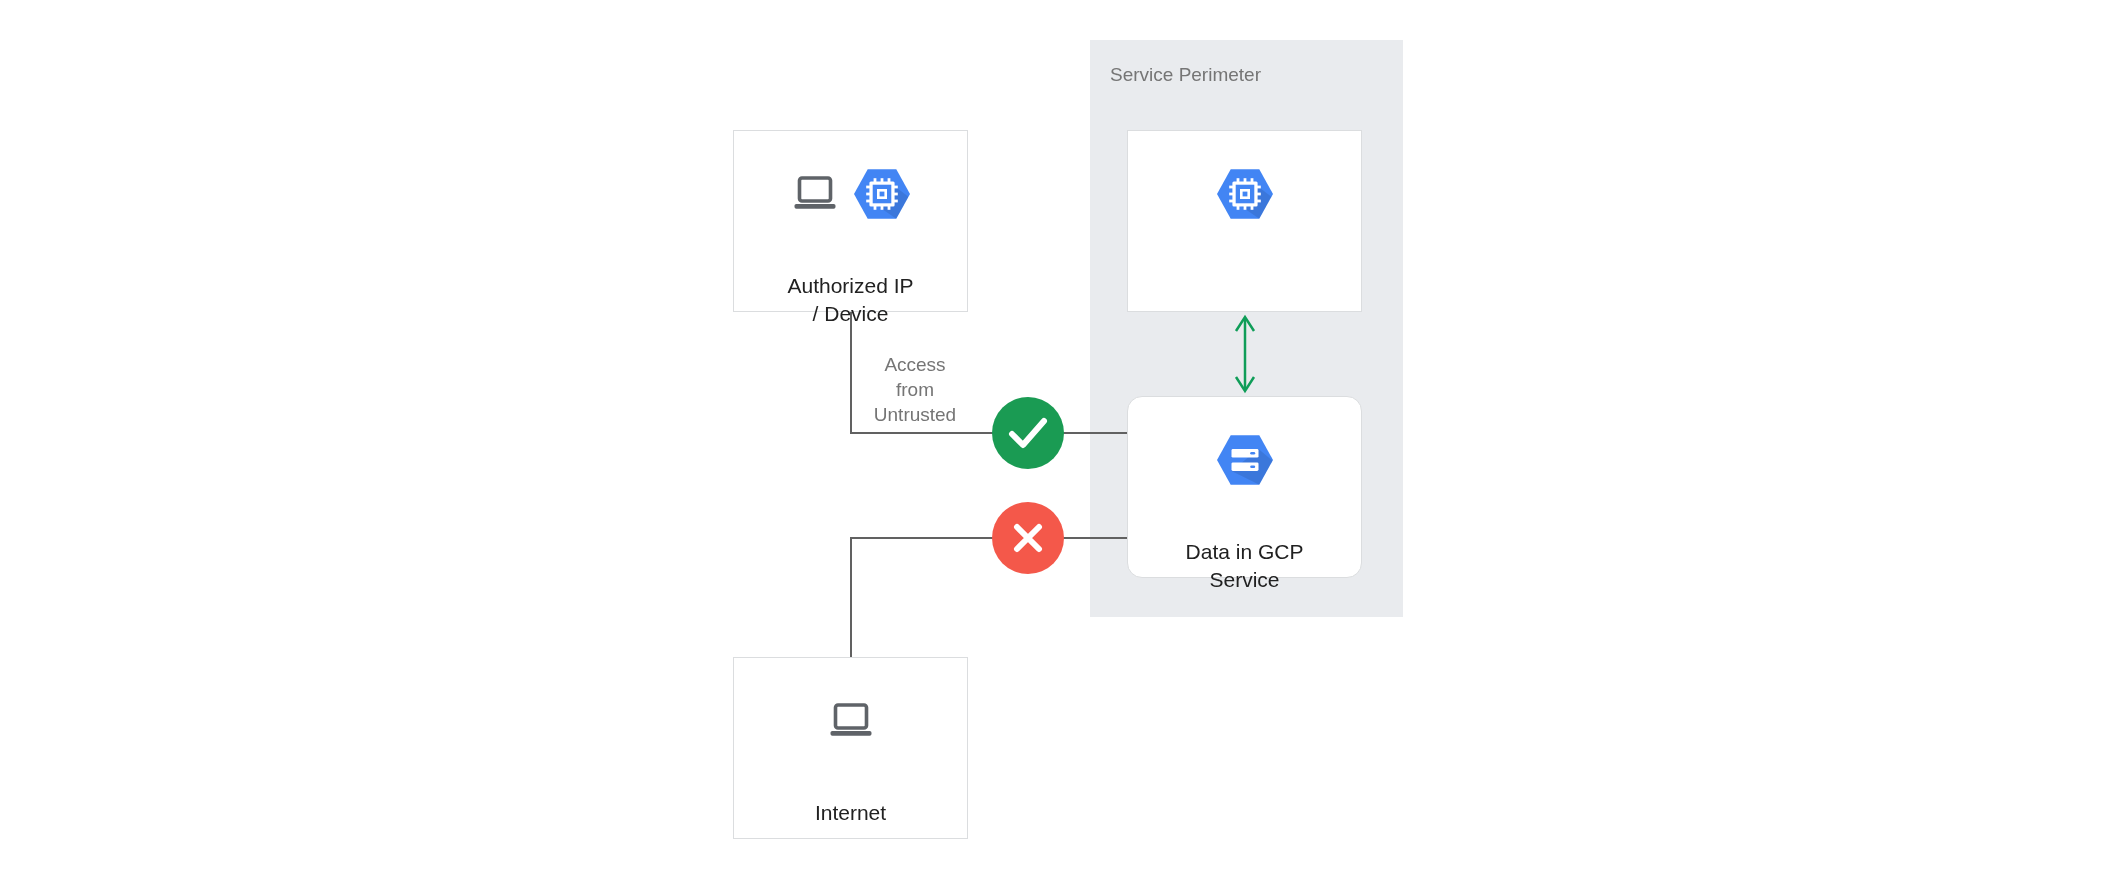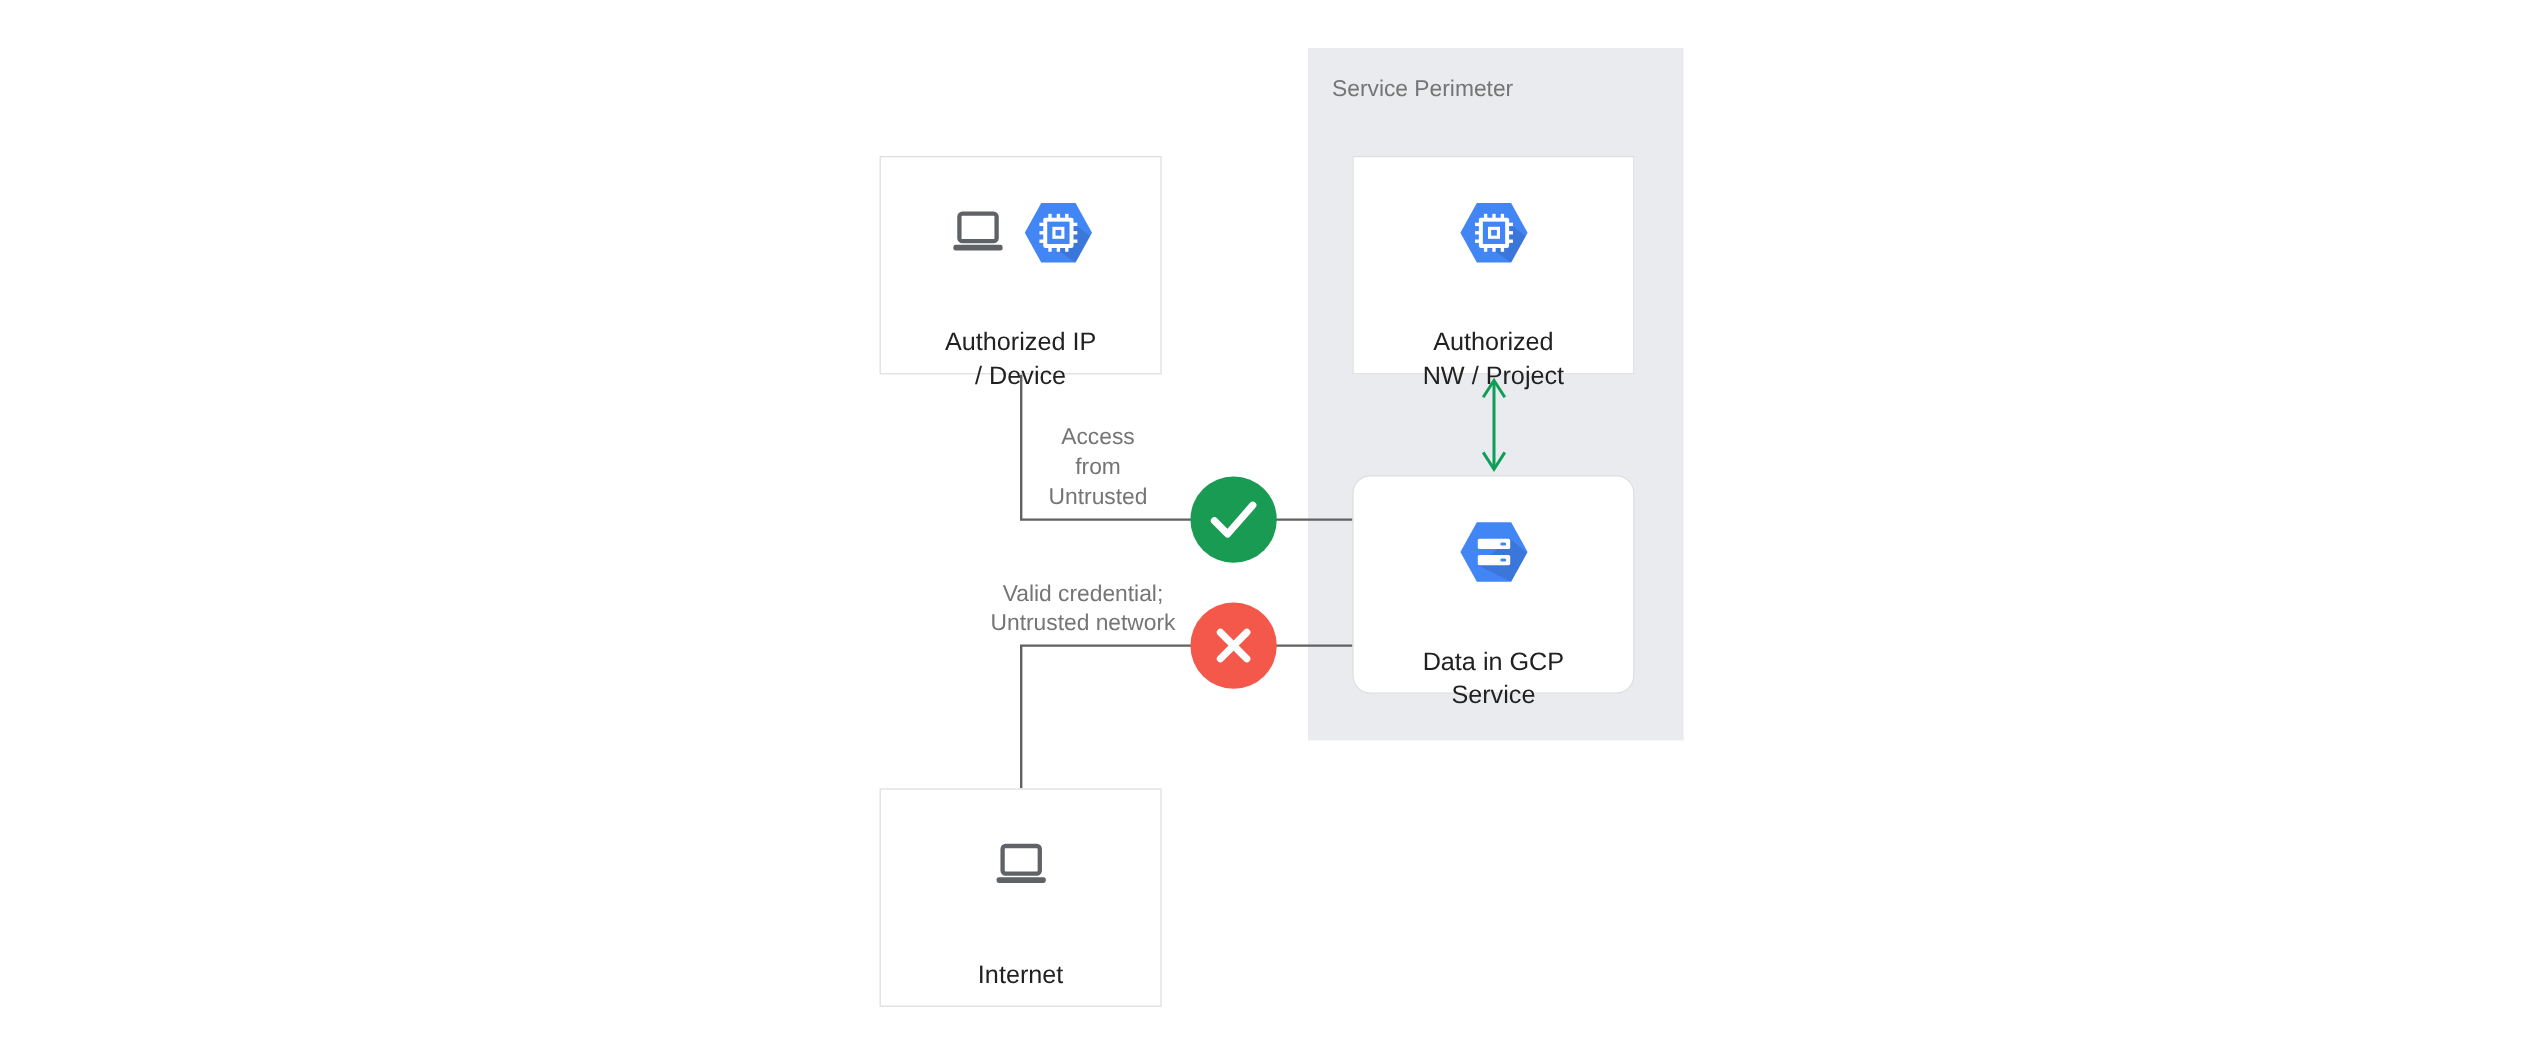--- a/index.html
+++ b/index.html
@@ -110,22 +110,20 @@
             <rect x="-15.8" y="5.6" width="31.6" height="2.8"></rect>
           <rect x="-8.4" y="-15.8" width="2.8" height="31.6"></rect>
             <rect x="-1.4" y="-15.8" width="2.8" height="31.6"></rect>
             <rect x="5.6" y="-15.8" width="2.8" height="31.6"></rect>
         </g>
         <rect x="-9.3" y="-9.3" width="18.6" height="18.6" style="fill:var(--gcp-blue)"></rect>
         <rect x="-5" y="-5" width="10" height="10" fill="#ffffff"></rect>
         <rect x="-2.4" y="-2.4" width="4.8" height="4.8" style="fill:var(--gcp-blue)"></rect>
       </svg>
     </div>
-    <div class="node-label">Authorized
-NW / Project</div>
   </div>
 
   <div class="node-box b3">
     <div class="node-icons">
       <svg width="58" height="52" viewBox="-29 -26 58 52">
         <defs>
             <clipPath id="hexclip3">
               <polygon points="-28,0 -14.3,-24.8 14.3,-24.8 28,0 14.3,24.8 -14.3,24.8"></polygon>
             </clipPath>
           </defs>
@@ -149,22 +147,20 @@
         <rect x="8.5" y="5" width="31" height="23" rx="2.5" fill="none" style="stroke:var(--icon-gray)" stroke-width="3.6"></rect>
         <rect x="3.5" y="31" width="41" height="4.8" rx="1.8" style="fill:var(--icon-gray)"></rect>
       </svg>
     </div>
     <div class="node-label">Internet</div>
   </div>
 
   <div class="annotation access">Access
 from
 Untrusted</div>
-  <div class="annotation credential">Valid credential;
-Untrusted network</div>
 
   <div class="status-circle allowed">
     <svg width="72" height="72" viewBox="0 0 72 72">
       <path d="M 20 37 L 31 48 L 52 24" fill="none" stroke="#ffffff" stroke-width="6" stroke-linecap="round" stroke-linejoin="round"></path>
     </svg>
   </div>
   <div class="status-circle denied">
     <svg width="72" height="72" viewBox="0 0 72 72">
       <path d="M 25 25 L 47 47 M 47 25 L 25 47" fill="none" stroke="#ffffff" stroke-width="6" stroke-linecap="round"></path>
     </svg>

